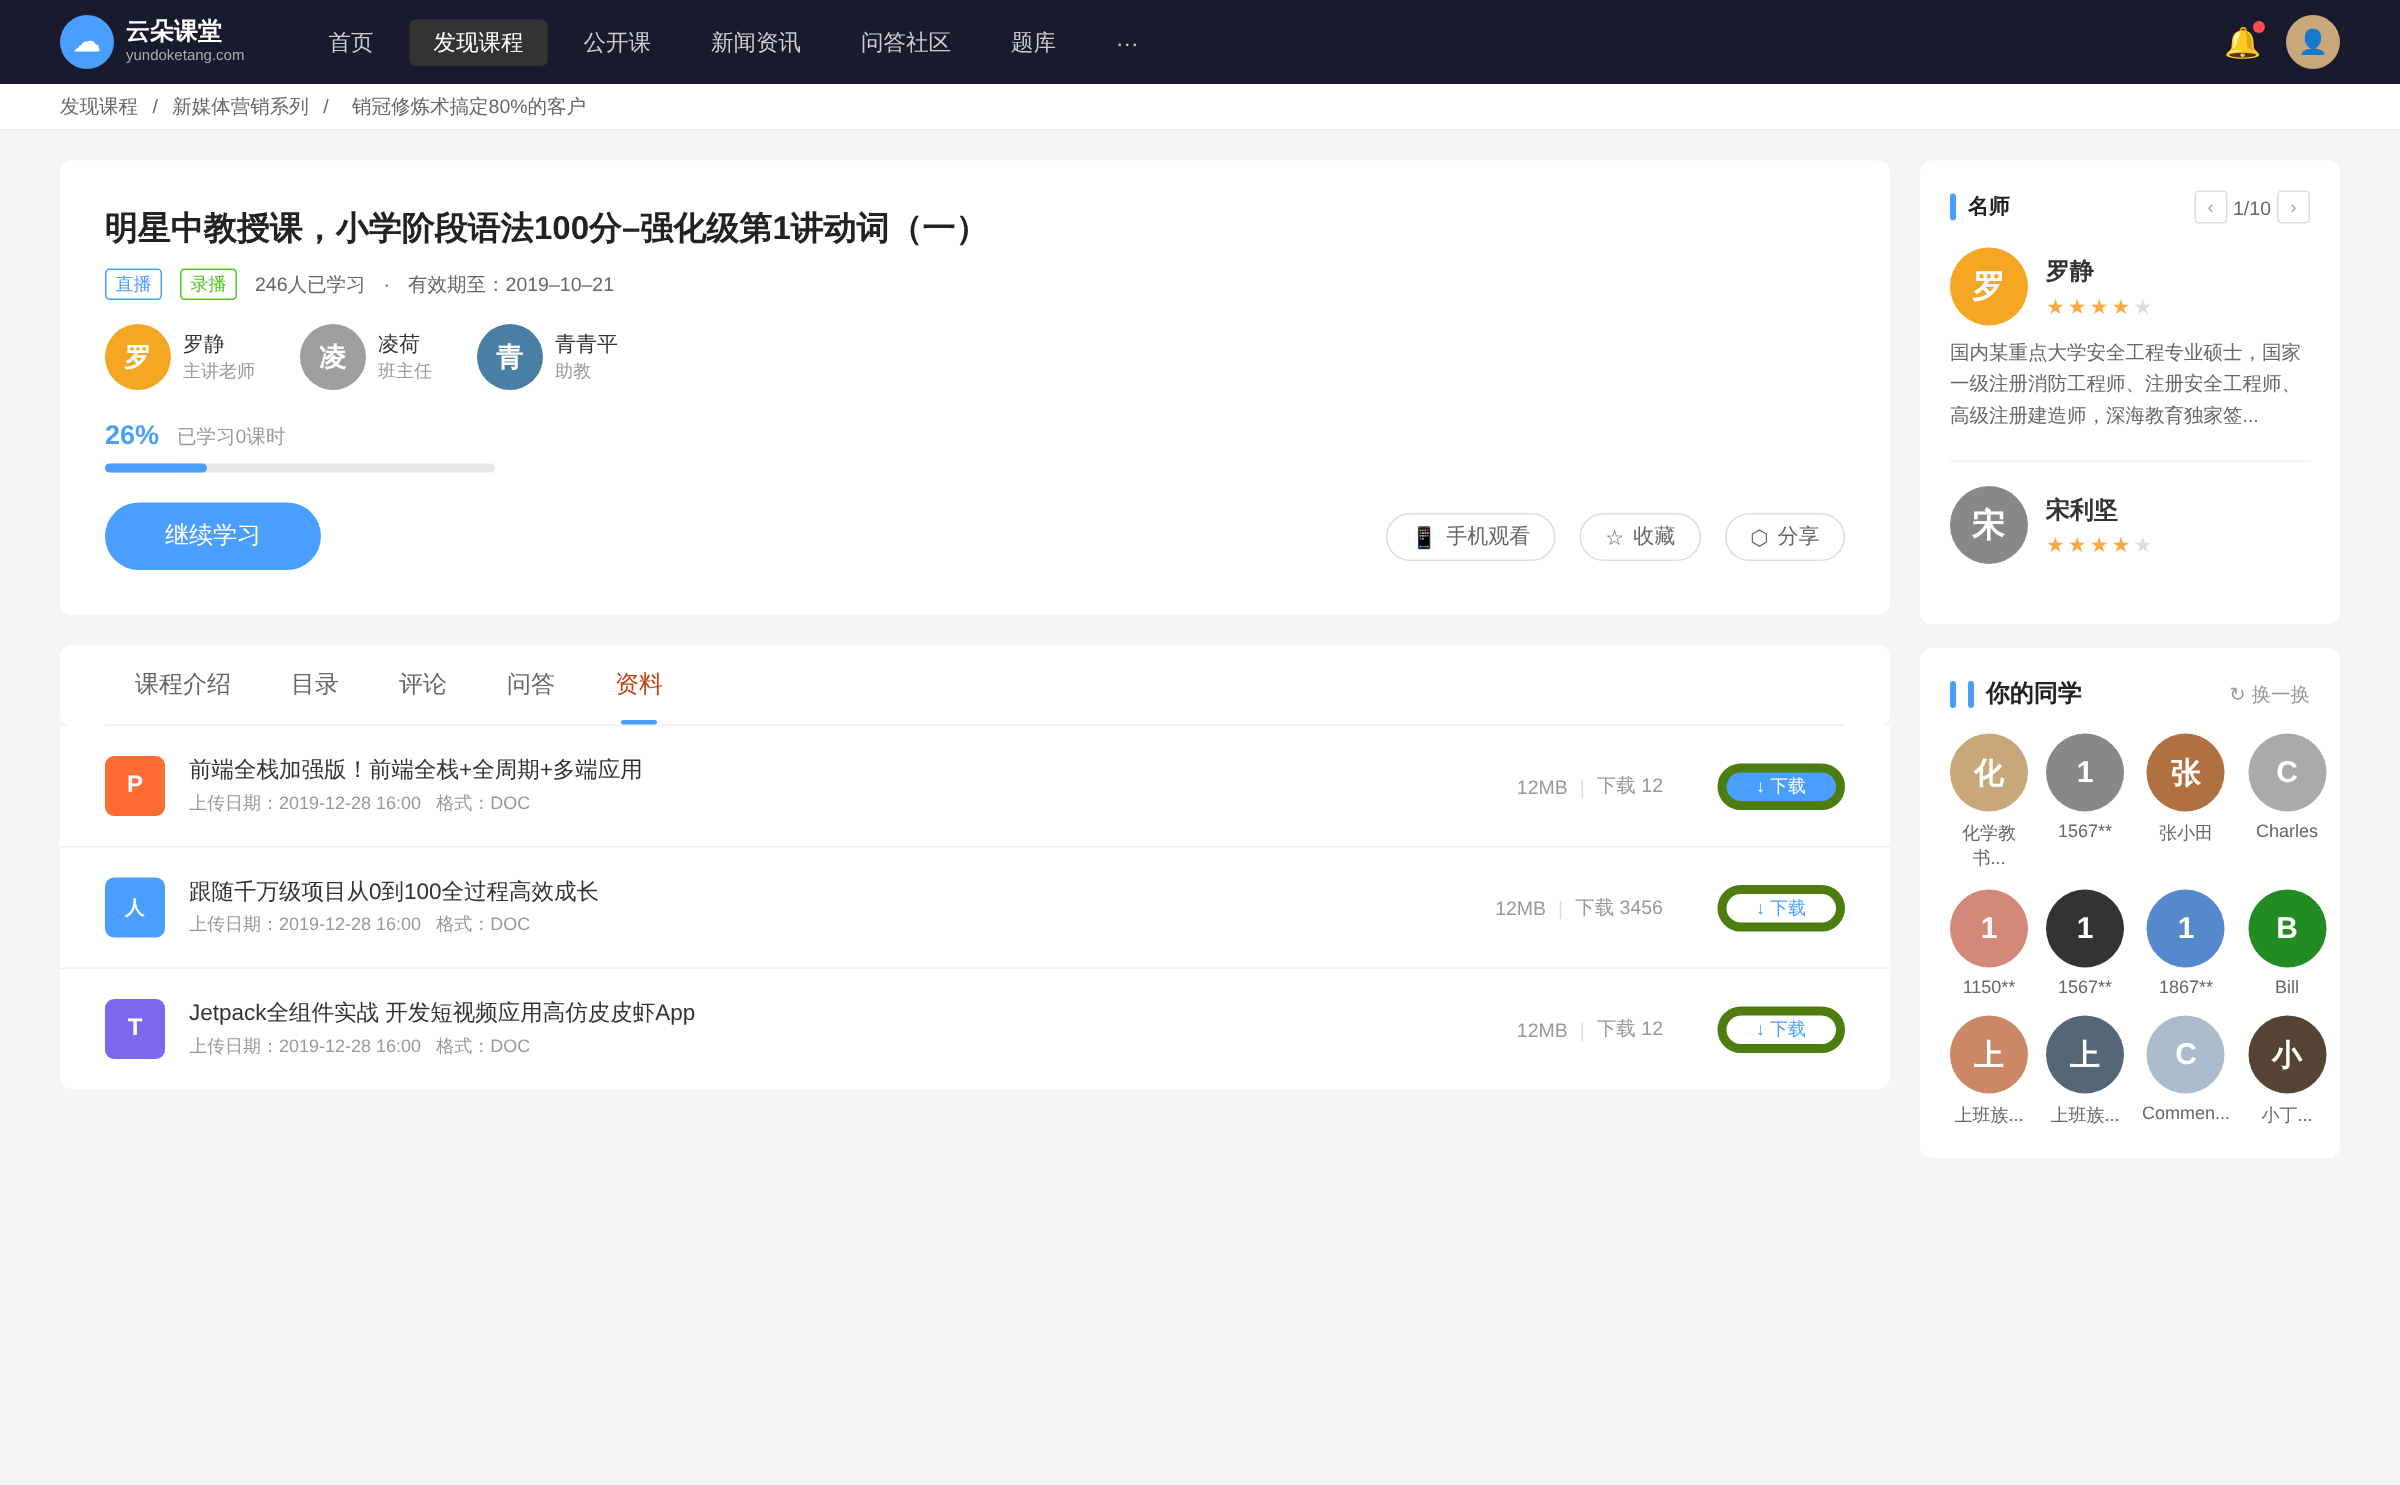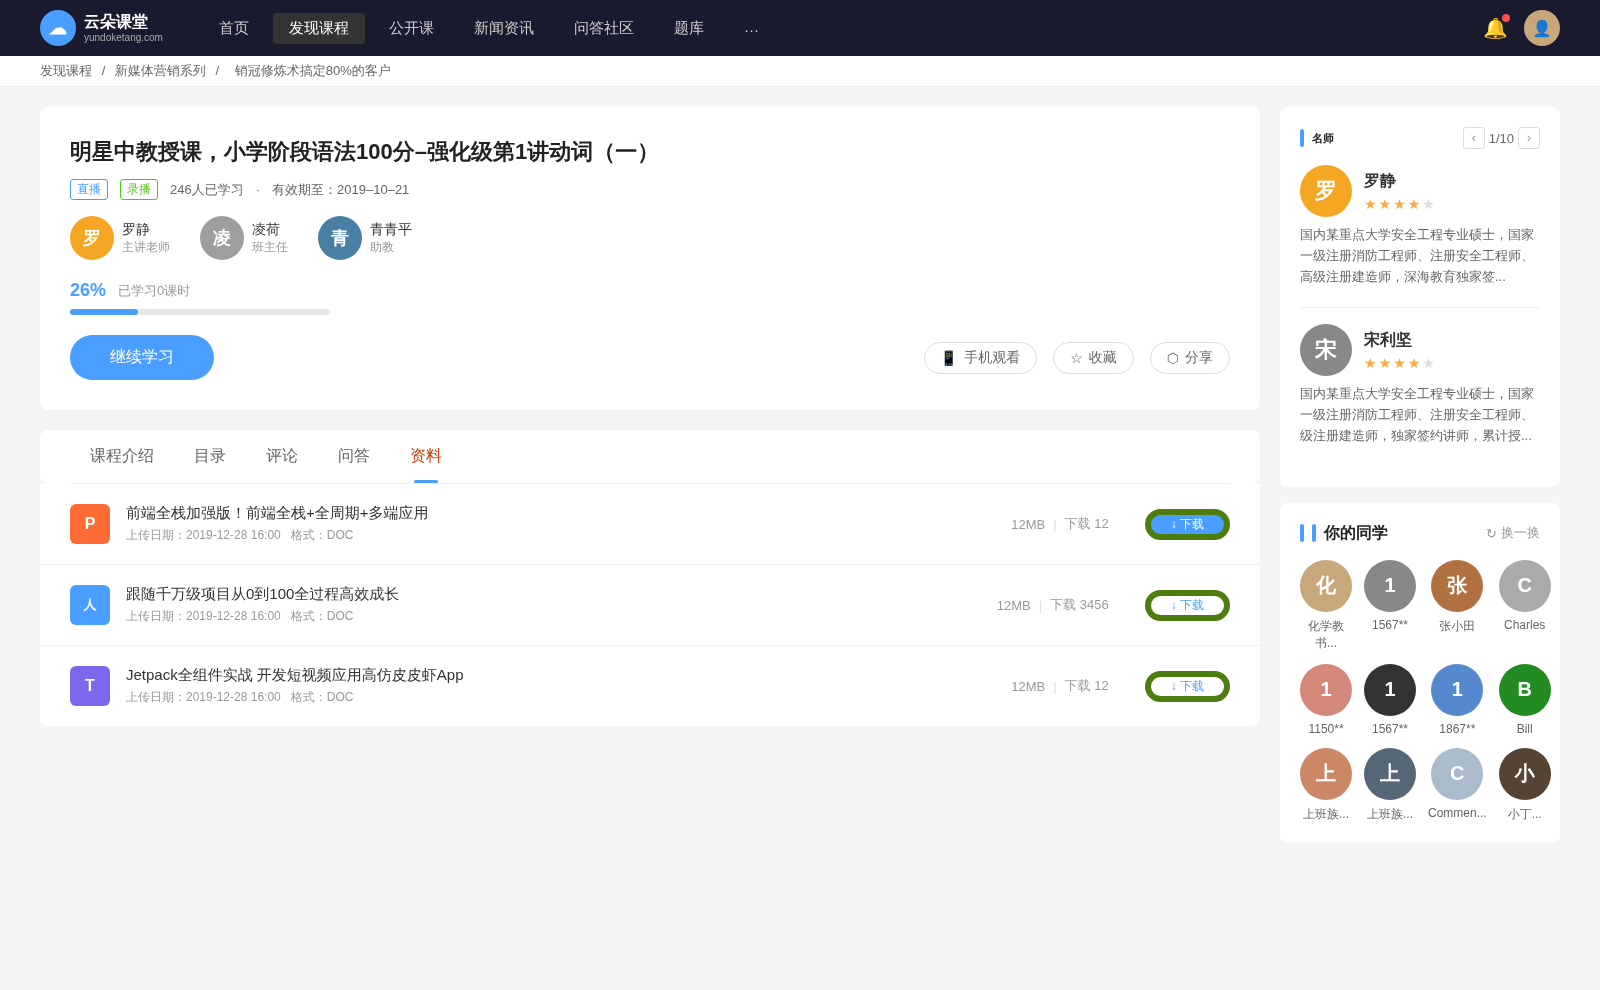--- a/index.html
+++ b/index.html
@@ -269,21 +269,21 @@
       </div>
     </div>
   </div>
 
   <div class="sidebar-right">
 
     <div class="sidebar-card">
       <div style="display:flex;align-items:center;margin-bottom:16px;">
         <div style="display:flex;align-items:center;gap:8px;">
           <div style="width:4px;height:18px;background:#4a9eff;border-radius:2px;"></div>
-          <span style="font-size:11px;font-weight:bold;color:#222;">名师</span>
+          <span style="font-size:14px;font-weight:bold;color:#222;">名师</span>
         </div>
         <div class="sidebar-title-right">
           <div class="page-btn">‹</div>
           <span class="page-info">
             <span>1</span>/<span>10</span>
           </span>
           <div class="page-btn">›</div>
         </div>
       </div>
 
@@ -313,21 +313,20 @@
             <div class="name">宋利坚</div>
             <div class="stars">
               <span class="star">★</span>
               <span class="star">★</span>
               <span class="star">★</span>
               <span class="star">★</span>
               <span class="star" style="color:#ddd;">★</span>
             </div>
           </div>
         </div>
-        <div class="teacher-card-desc">国内某重点大学安全工程专业硕士，国家一级注册消防工程师、注册安全工程师、级注册建造师，独家签约讲师，累计授...</div>
       </div>
     </div>
 
     <div class="sidebar-card">
       <div class="classmates-header">
         <div class="classmates-title">
           <div style="width:4px;height:18px;background:#4a9eff;border-radius:2px;"></div>
           <span>你的同学</span>
         </div>
         <div class="refresh-btn">

